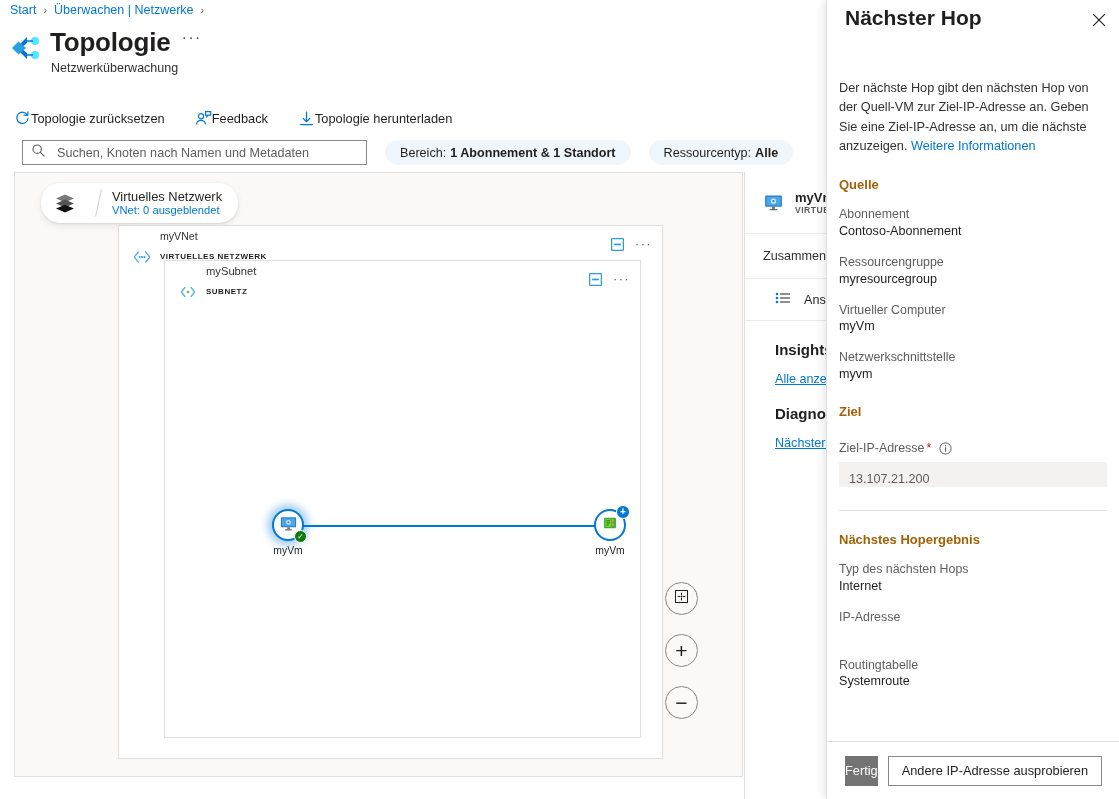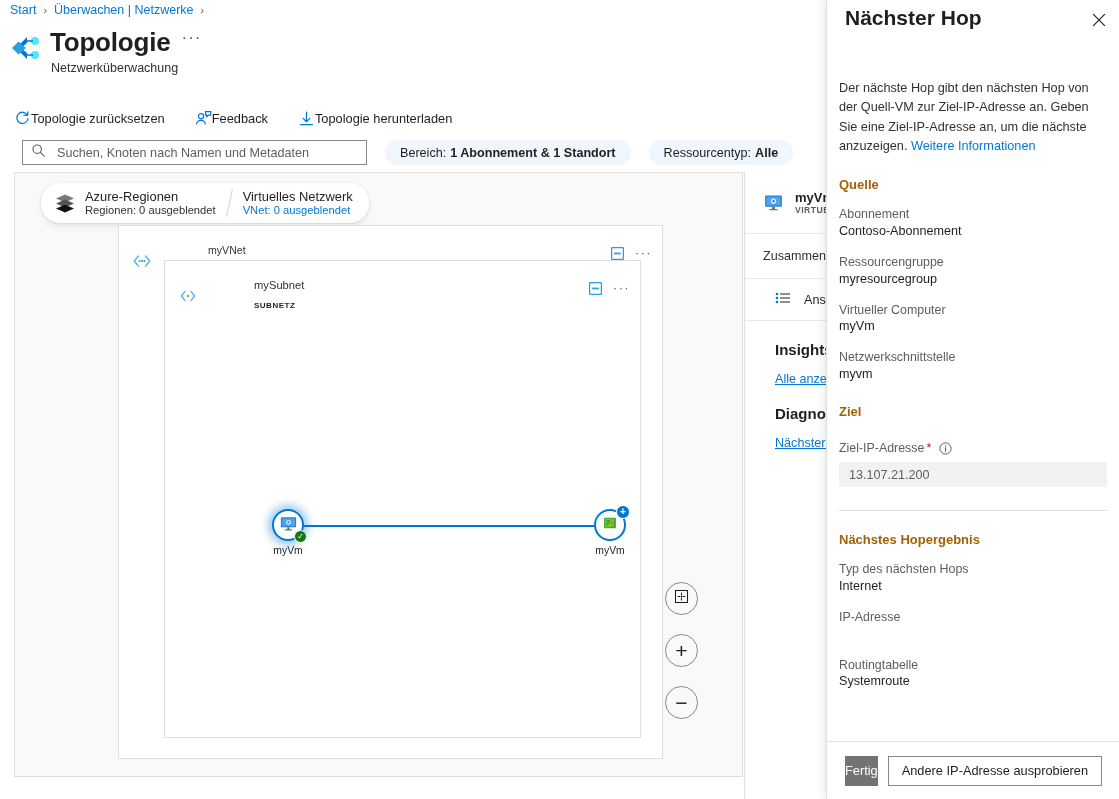--- a/index.html
+++ b/index.html
@@ -84,21 +84,21 @@
   .legend-group .lg-s.link { color:#0078d4; }
   .legend-div { width:1px; height:28px; background:#d2d0ce; margin: 0 13px; transform: rotate(12deg); }
 
   
   .vnet-box {
     position:absolute; left: 103px; top: 52px;
     width: 545px; height: 534px;
     background:#ffffff; border:1px solid #e1dfdd;
     box-shadow: 0 0.3px 0.9px rgba(0,0,0,.08);
   }
-  .grp-head { position:absolute; left:0; top:13px; right:0; height:34px; display:flex; align-items:center;gap:48px; }
+  .grp-head { position:absolute; left:0; top:4px; right:0; height:34px; display:flex; align-items:flex-end; }
   .grp-icon { width: 20px; height:14px; margin-left:13px; margin-top:9px; }
   .grp-labels { margin-left: 8px; margin-top:5px; line-height:1.18; }
   .grp-name { font-size:10.6px; color:#323130; }
   .grp-type { font-size:8px; font-weight:700; color:#201f1e; letter-spacing:0.5px; }
   .grp-actions { position:absolute; right:10px; top:7px; display:flex; align-items:center; gap:11px; }
   .collapse-ico { width:13px; height:13px; cursor:pointer; }
   .dots { color:#605e5c; font-size:13px; line-height:6px; letter-spacing:1.3px; cursor:pointer; }
 
   
   .subnet-box {
@@ -184,21 +184,21 @@
   .kv .v { font-size:12.6px; color:#201f1e; display:block; }
   .field-label {
     margin-top: 22px; display:flex; align-items:center; gap:8px;
     font-size:12.4px; color:#605e5c;
   }
   .field-label .req { color:#a4262c; margin-left:-6px; }
   .info-ico { width:13px; height:13px; cursor:pointer; }
   .p-input {
     margin-top: 7px; height: 25px; width: 100%;
     background:#f3f2f1; border:1px solid #f3f2f1;
-    display:flex; align-items:center; padding: 0 9px;
+    display:flex; align-items:flex-end; padding: 0 9px;
     font-size:12.6px; color:#605e5c;
   }
   .p-rule { height:1px; background:#e1dfdd; margin-top:23px; }
   .p-foot {
     position:absolute; left:0; right:0; bottom:0; height: 58px;
     border-top:1px solid #e1dfdd; background:#fff;
     display:flex; align-items:center; gap:10px; padding-left:18px;
   }
   .btn-primary {
     background:#737373; color:#fff; border:none; height:30px;
@@ -293,24 +293,20 @@
 
   <div class="canvas-outer">
 
     <div class="legend">
       <span class="legend-stack-icon">
         <svg viewBox="0 0 22 22" width="22" height="22">
           <path d="M11 2.5 L20 6.4 L11 10.3 L2 6.4 Z" fill="#7a7a7a"></path>
           <path d="M11 7.6 L20 11.5 L11 15.4 L2 11.5 Z" fill="#555"></path>
           <path d="M11 12.7 L20 16.6 L11 20.5 L2 16.6 Z" fill="#111"></path>
         </svg>
-      </span>
-      <span class="legend-group">
-        <span class="lg-t">Azure-Regionen</span>
-        <span class="lg-s">Regionen: 0 ausgeblendet</span>
       </span>
       <span class="legend-div"></span>
       <span class="legend-group">
         <span class="lg-t">Virtuelles Netzwerk</span>
         <span class="lg-s link">VNet: 0 ausgeblendet</span>
       </span>
     </div>
 
     <div class="vnet-box">
       <div class="grp-head">

